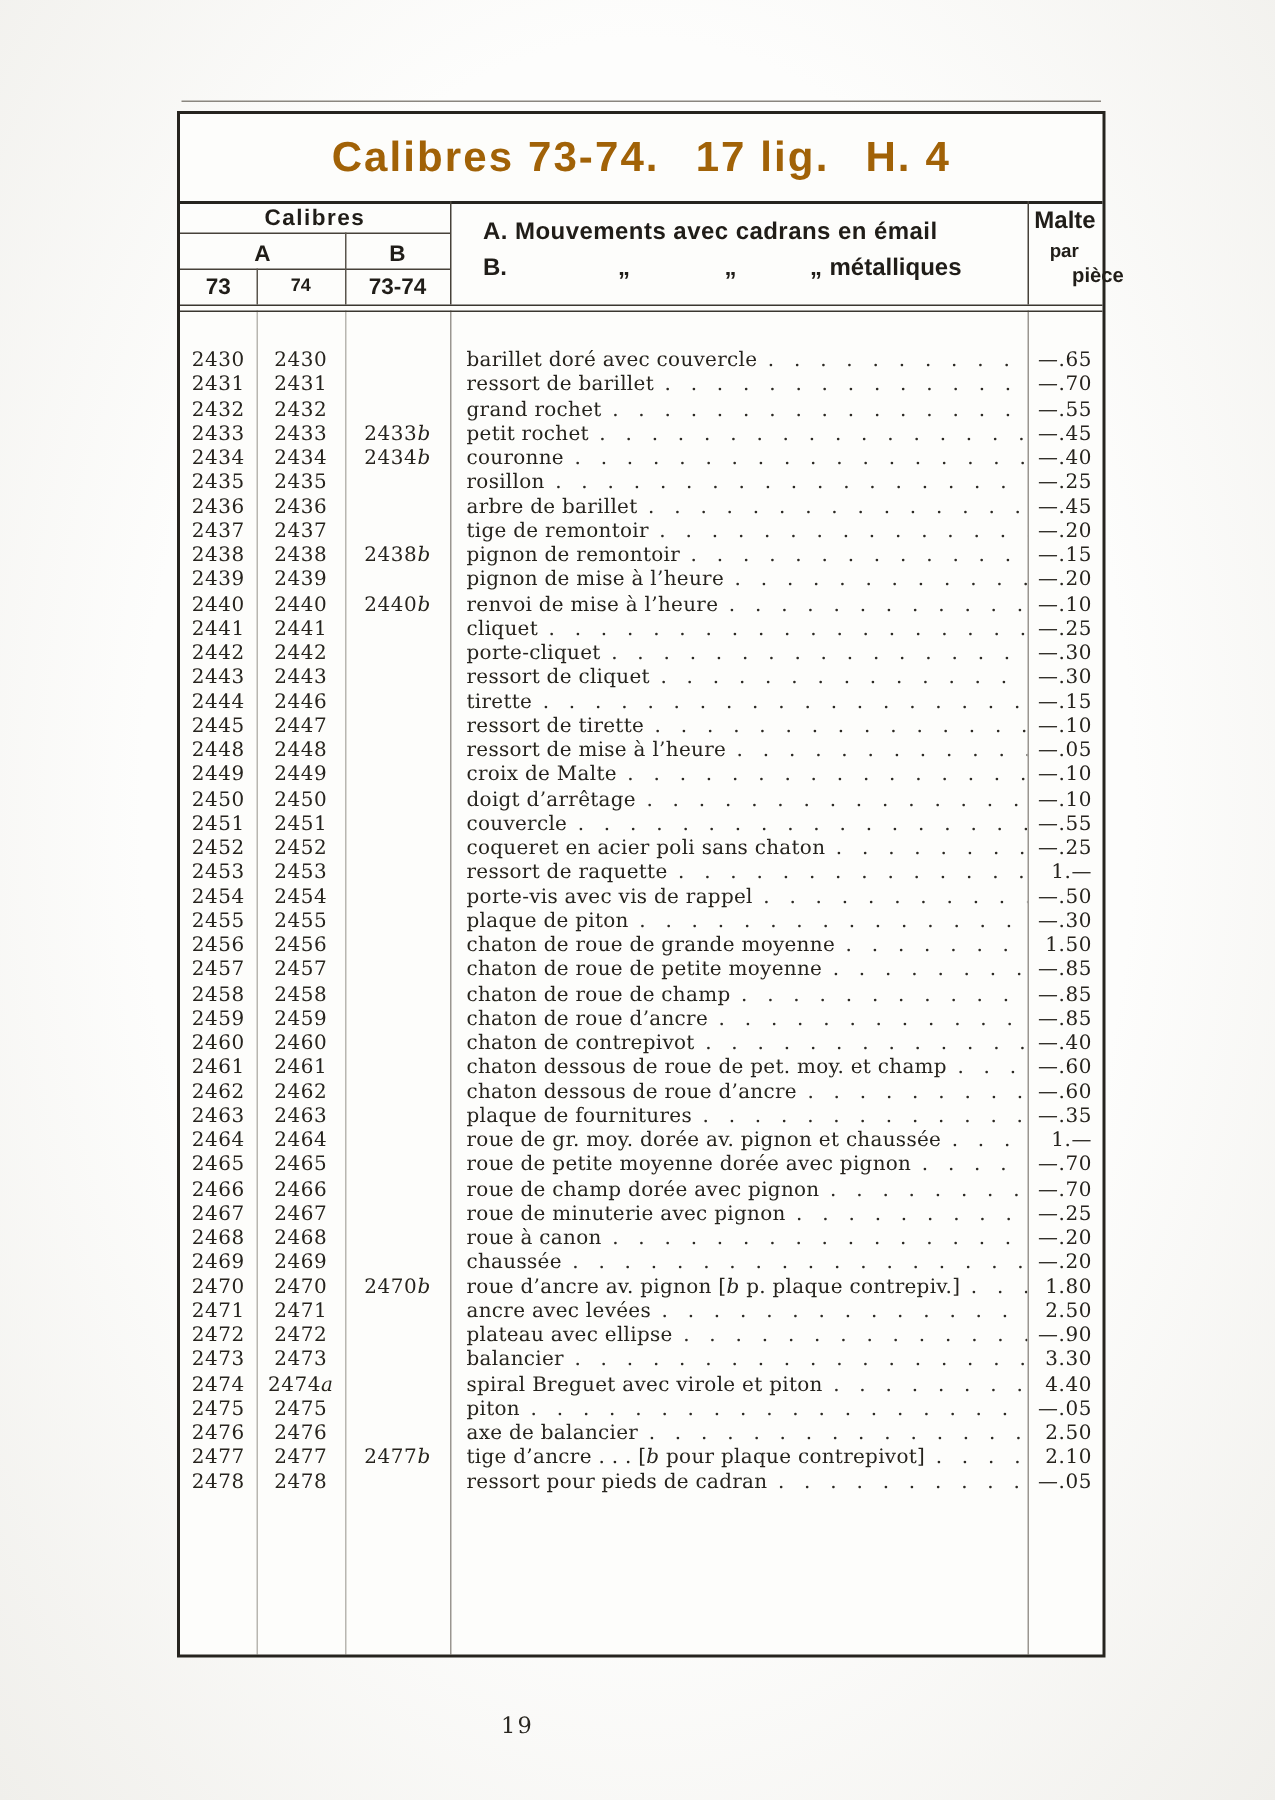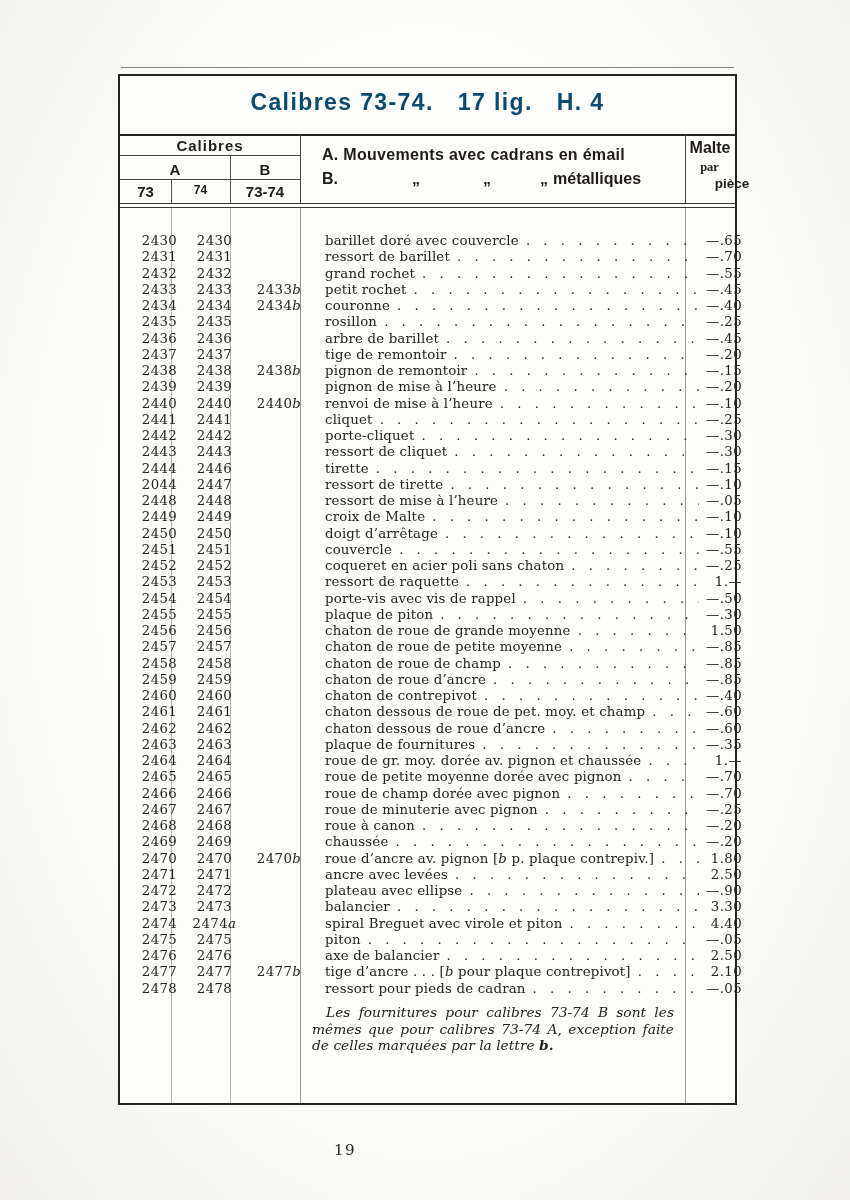--- a/index.html
+++ b/index.html
@@ -7,22 +7,22 @@
   .page{position:relative;width:850px;height:1200px;overflow:hidden;
         background:radial-gradient(ellipse at 50% 45%, #fdfdfc 55%, #f0efeb 100%);
         font-family:"DejaVu Serif", serif;color:#221f1a;}
   .topline{position:absolute;left:121px;top:67px;width:613px;height:1px;background:#8a867f;}
   .frame{position:absolute;left:118px;top:74px;width:619px;height:1031px;
          border:2px solid #26241f;background:#fdfdfb;box-sizing:border-box;}
   .inner{position:absolute;left:0;top:0;right:0;bottom:0;}
 
   
   .title{position:absolute;top:13px;left:0;width:100%;text-align:center;
-         font-family:"Liberation Sans",sans-serif;font-weight:bold;font-size:23px;
-         letter-spacing:1.4px;color:#0c4a6e;white-space:nowrap;}
+         font-family:"Liberation Sans",sans-serif;font-weight:bold;font-size:28px;
+         letter-spacing:1.4px;color:#a16207;white-space:nowrap;}
   .title .tpart{margin:0 12px;}
   .rule-title{position:absolute;top:58px;left:0;right:0;height:2px;background:#26241f;}
 
   
   .hd{font-family:"Liberation Sans",sans-serif;font-weight:bold;color:#201d18;}
   .hd-calibres{position:absolute;top:61px;left:0;width:180px;text-align:center;font-size:15px;letter-spacing:1px;}
   .hr1{position:absolute;top:79px;left:0;width:180px;height:1px;background:#47423a;}
   .hd-a{position:absolute;top:85px;left:0;width:110px;text-align:center;font-size:15px;}
   .hd-b{position:absolute;top:85px;left:110px;width:70px;text-align:center;font-size:15px;}
   .hr2{position:absolute;top:103px;left:0;width:180px;height:1px;background:#47423a;}
@@ -31,34 +31,34 @@
   .hd-7374{position:absolute;top:107px;left:110px;width:70px;text-align:center;font-size:15px;}
   .hv-ab{position:absolute;left:110px;top:79px;height:48px;width:1px;background:#5a554c;}
   .hv-7374{position:absolute;left:51px;top:103px;height:24px;width:1px;background:#5a554c;}
   .hv-desc{position:absolute;left:180px;top:58px;height:69px;width:1px;background:#47423a;}
   .hv-prix{position:absolute;left:565px;top:58px;height:69px;width:1px;background:#47423a;}
   .hd-movline{position:absolute;left:202px;top:70px;width:370px;font-size:16px;letter-spacing:.3px;white-space:nowrap;}
   .hd-bdot{position:absolute;top:94px;font-size:16px;}
   .dr1{position:absolute;top:127px;left:0;right:0;height:1px;background:#3b3730;}
   .dr2{position:absolute;top:131px;left:0;right:0;height:1px;background:#3b3730;}
   .hd-prix1{position:absolute;top:63px;left:565px;width:50px;text-align:center;font-size:16px;}
-  .hd-prix2{position:absolute;top:84px;left:565px;width:49px;text-align:center;font-size:12.5px;font-weight:bold;font-family:Liberation Serif, serif;}
+  .hd-prix2{position:absolute;top:84px;left:565px;width:49px;text-align:center;font-size:12.5px;font-weight:bold;}
   .hd-prix3{position:absolute;top:100px;left:565px;width:50px;text-align:center;font-size:13.5px;font-weight:bold;padding-left:22px;}
 
   
   .bv{position:absolute;top:131px;bottom:0;width:1px;}
   .bv1{left:51px;background:rgba(72,66,56,.38);}
   .bv2{left:110px;background:rgba(72,66,56,.38);}
   .bv3{left:180px;background:rgba(72,66,56,.55);}
   .bv4{left:565px;background:rgba(72,66,56,.55);}
 
   
   .rows{position:absolute;top:157px;left:0;width:615px;}
   .prow{display:grid;grid-template-columns:51px 59px 70px 385px 50px;height:16.26px;
-        line-height:16.26px;font-size:13.3px;color:#26231d;margin-left:14px;}
+        line-height:16.26px;font-size:13.3px;color:#26231d;}
   .c-num{text-align:center;letter-spacing:.4px;}
   .c-num i{font-family:"DejaVu Serif",serif;font-style:italic;}
   .c-desc{display:flex;overflow:hidden;padding-left:11px;box-sizing:border-box;white-space:nowrap;}
   .c-desc .dtext{flex:0 0 auto;letter-spacing:.2px;}
   .c-desc .leader{flex:1 1 auto;overflow:hidden;white-space:nowrap;letter-spacing:4.5px;
                   padding-left:7px;color:#2b2822;}
   .c-price{text-align:right;padding-right:7px;letter-spacing:.4px;}
 
   
   .footnote{position:absolute;left:192px;top:928px;width:362px;font-style:italic;
@@ -260,21 +260,21 @@
     <div class="c-num">2444</div>
     <div class="c-num">2446</div>
     <div class="c-num"></div>
     <div class="c-desc">
       <span class="dtext">tirette</span>
       <span class="leader">. . . . . . . . . . . . . . . . . . . . . . . . . . . . . . . . . . . . . . . . . . . . . . . . . . . . . . . . . . . .</span>
     </div>
     <div class="c-price">—.15</div>
   </div>
           <div class="prow">
-    <div class="c-num">2044</div>
+    <div class="c-num">2445</div>
     <div class="c-num">2447</div>
     <div class="c-num"></div>
     <div class="c-desc">
       <span class="dtext">ressort de tirette</span>
       <span class="leader">. . . . . . . . . . . . . . . . . . . . . . . . . . . . . . . . . . . . . . . . . . . . . . . . . . . . . . . . . . . .</span>
     </div>
     <div class="c-price">—.10</div>
   </div>
           <div class="prow">
     <div class="c-num">2448</div>
@@ -581,22 +581,18 @@
     <div class="c-num">2478</div>
     <div class="c-num"></div>
     <div class="c-desc">
       <span class="dtext">ressort pour pieds de cadran</span>
       <span class="leader">. . . . . . . . . . . . . . . . . . . . . . . . . . . . . . . . . . . . . . . . . . . . . . . . . . . . . . . . . . . .</span>
     </div>
     <div class="c-price">—.05</div>
   </div>
         </div>
 
-      <div class="footnote">
-        <span>Les fournitures pour calibres 73-74 B sont les mêmes que pour calibres 73-74 A, exception faite de celles marquées par la lettre</span>
-        <b>b.</b>
-      </div>
 
     </div>
   </div>
 
   <div class="pageno">19</div>
 </div>
 
 </body></html>

